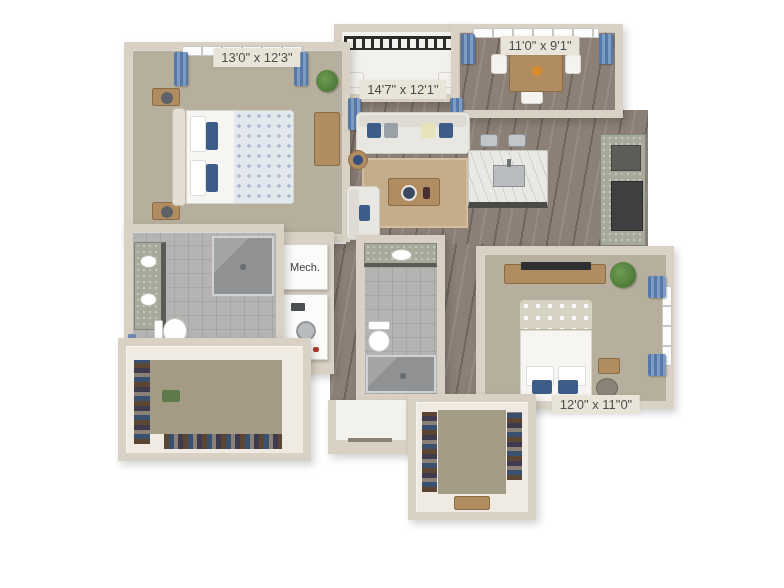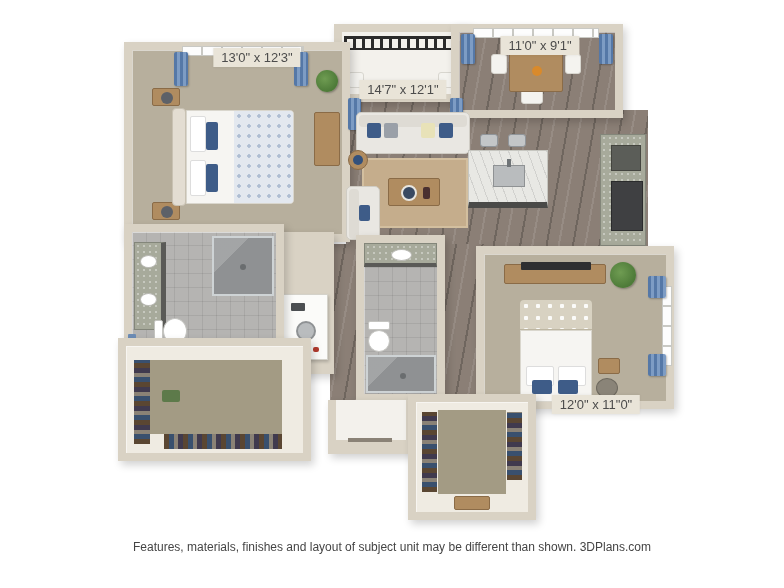--- a/index.html
+++ b/index.html
@@ -142,20 +142,23 @@
     <div class="abs" style="left:38px; top:8px; width:4px; height:8px; background:#6f7477;"></div>
   </div>
   <div class="abs" style="left:480px; top:134px; width:18px; height:13px; background:#c3c6c8; border:1px solid #90959a; border-radius:3px;"></div>
   <div class="abs" style="left:508px; top:134px; width:18px; height:13px; background:#c3c6c8; border:1px solid #90959a; border-radius:3px;"></div>
   <div class="abs granite-furn" style="left:600px; top:134px; width:46px; height:112px;">
     <div class="abs" style="left:10px; top:46px; width:32px; height:50px; background:#3f4042; border:1px solid #2a2b2c;"></div>
     <div class="abs" style="left:10px; top:10px; width:30px; height:26px; background:#5b5d58; border:1px solid #44453f;"></div>
   </div>
 
   <div class="abs wallblock" style="left:276px; top:232px; width:58px; height:142px;">
+    <div class="abs mech-box" style="left:6px; top:12px; width:46px; height:46px;">
+      <span>Mech.</span>
+    </div>
     <div class="abs mech-box" style="left:6px; top:62px; width:46px; height:66px;">
       <div class="abs" style="left:13px; top:26px; width:20px; height:20px; background:#b9bcbe; border:2px solid #8f9294; border-radius:50%;"></div>
       <div class="abs" style="left:30px; top:52px; width:6px; height:5px; background:#b33a2e; border-radius:2px;"></div>
       <div class="abs" style="left:8px; top:8px; width:14px; height:8px; background:#4c4f52; border-radius:1px;"></div>
     </div>
   </div>
 
   <div class="abs room tile" style="left:124px; top:224px; width:160px; height:128px;">
     <div class="abs granite-furn" style="left:2px; top:10px; width:32px; height:88px; border-right:5px solid #5a5a57;">
       <div class="abs sink" style="left:5px; top:12px; width:17px; height:13px;"></div>
@@ -221,15 +224,14 @@
     <div class="abs clothes-v" style="left:6px; top:10px; width:15px; height:80px;"></div>
     <div class="abs clothes-v" style="left:91px; top:10px; width:15px; height:68px;"></div>
     <div class="abs wood-furn" style="left:38px; top:94px; width:36px; height:14px;"></div>
   </div>
 
   <div class="abs dim-label" style="left:257px; top:48px;">13'0" x 12'3"</div>
   <div class="abs dim-label" style="left:403px; top:80px;">14'7" x 12'1"</div>
   <div class="abs dim-label" style="left:540px; top:36px;">11'0" x 9'1"</div>
   <div class="abs dim-label" style="left:596px; top:395px;">12'0" x 11"0"</div>
 
-  <div class="footer-line" style="top:540px;">Features, materials, finishes and layout of subject unit may be different than shown. 3DPlans.com</div>
 
 </div>
 
 </body></html>

